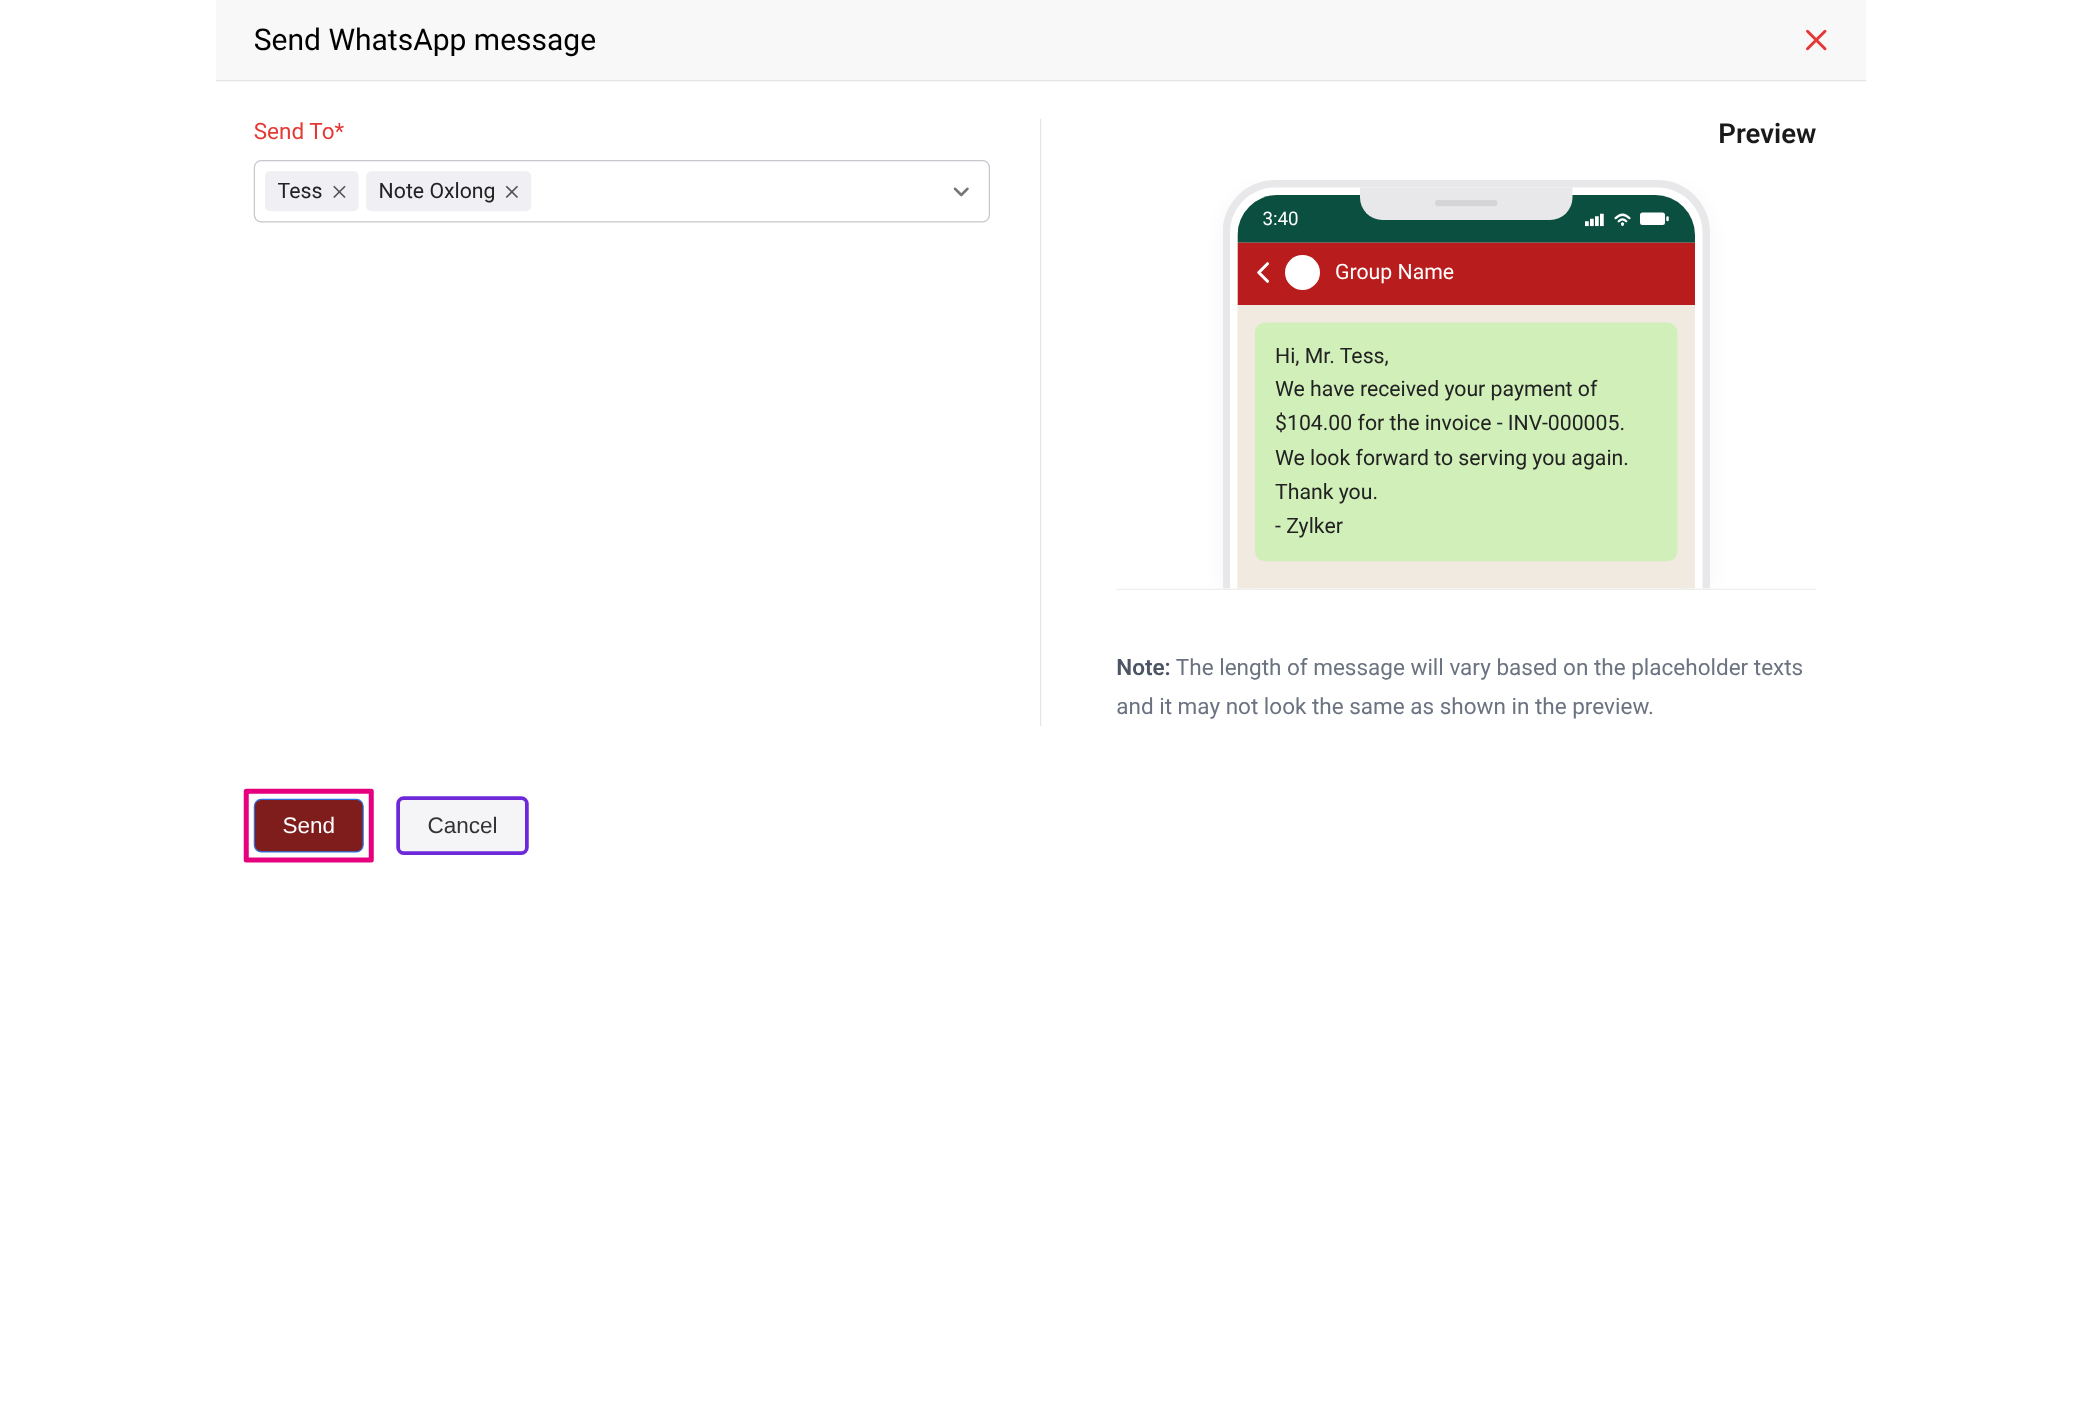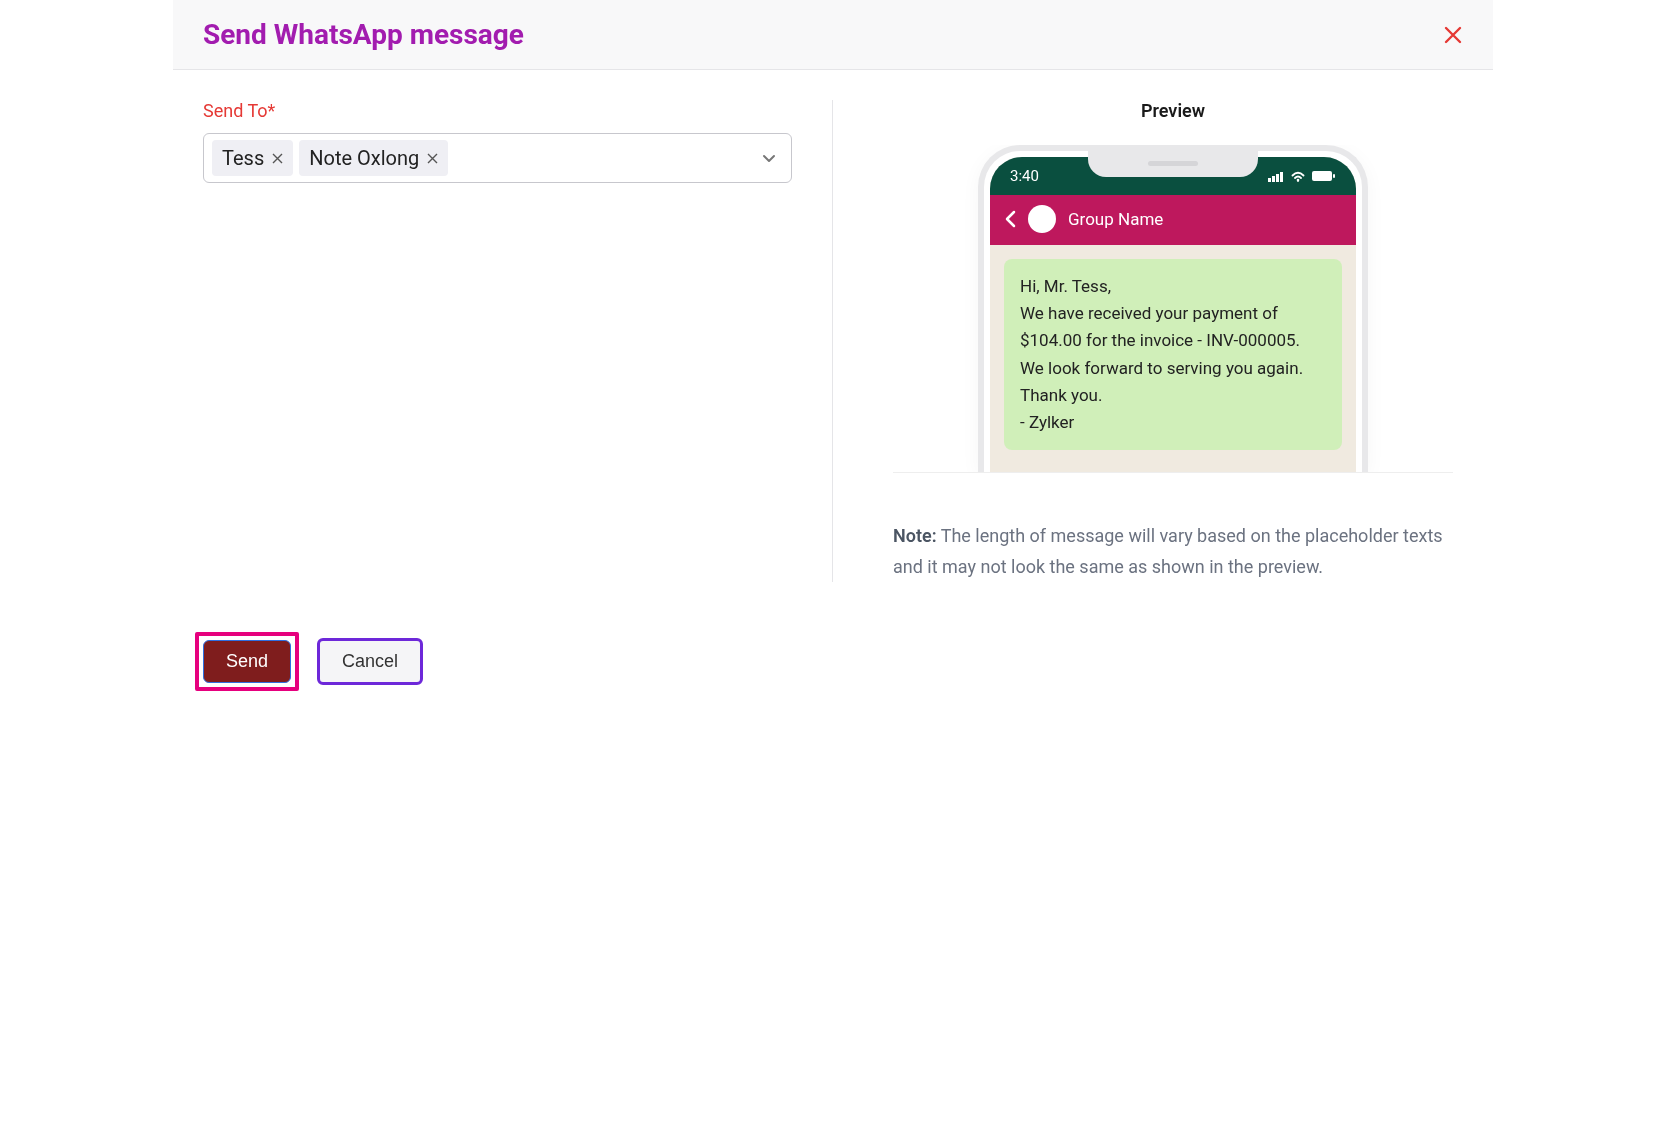--- a/index.html
+++ b/index.html
@@ -15,23 +15,23 @@
     }
     .modal-header {
       background: #f8f8f9;
       padding: 18px 30px;
       border-bottom: 1px solid #e5e5e8;
       display: flex;
       justify-content: space-between;
       align-items: center;
     }
     .modal-title {
-      font-size: 28px;
-      font-weight: 700;
-      color: #a21caf;
+      font-size: 24px;
+      font-weight: 400;
+      color: #000000;
     }
     .close-btn {
       color: #e53935;
       font-size: 28px;
       font-weight: 400;
       cursor: pointer;
       background: none;
       border: none;
       line-height: 1;
     }
@@ -67,21 +67,21 @@
       flex-wrap: wrap;
       gap: 6px;
       align-items: center;
       position: relative;
       cursor: text;
     }
     .chip {
       background: #efeff4;
       border-radius: 4px;
       padding: 6px 10px;
-      font-size: 20px;
+      font-size: 17px;
       color: #222;
       display: inline-flex;
       align-items: center;
       gap: 8px;
     }
     .chip-remove {
       font-size: 14px;
       color: #555;
       cursor: pointer;
     }
@@ -97,22 +97,22 @@
       border: 1px solid #c7c7cd;
       border-radius: 6px;
       padding: 14px 40px 14px 16px;
       font-size: 18px;
       color: #222;
       position: relative;
       cursor: pointer;
       background: #fff;
     }
     .preview-title {
-      text-align: center;
-      font-size: 18px;
+      text-align: right;
+      font-size: 22px;
       font-weight: 600;
       color: #1a1a1a;
       margin-bottom: 24px;
     }
     .phone-wrap {
       display: flex;
       justify-content: center;
       position: relative;
       height: 328px;
       overflow: hidden;
@@ -166,21 +166,21 @@
       height:5px;
       background:#d5d5d8;
       border-radius:3px;
     }
     .status-icons {
       display: flex;
       gap: 6px;
       align-items: center;
     }
     .phone-header {
-      background: #be185d;
+      background: #b91c1c;
       color: #fff;
       padding: 10px 14px 12px 14px;
       display: flex;
       align-items: center;
       gap: 12px;
     }
     .back-chevron {
       font-size: 22px;
       line-height: 1;
     }

